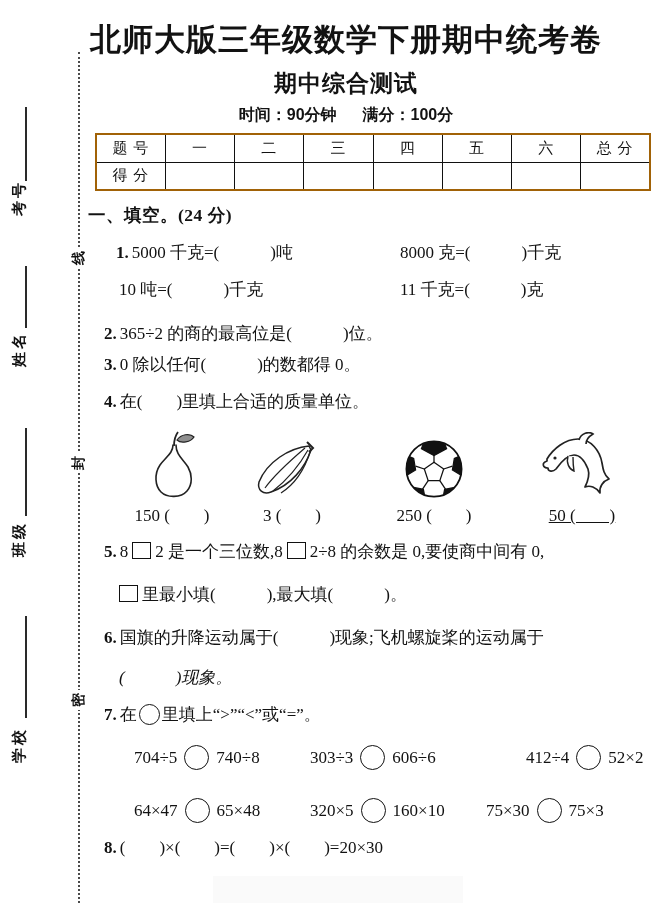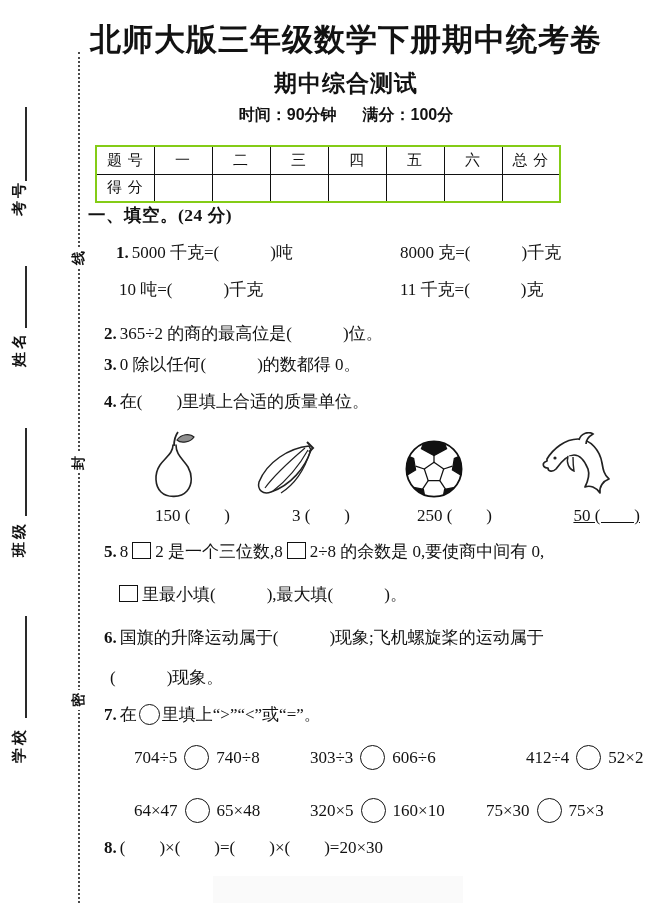--- a/index.html
+++ b/index.html
@@ -34,22 +34,22 @@
     font-size:23px; letter-spacing:1px;
   }
   .info {
     position:absolute; left:70px; top:105px; width:552px; text-align:center;
     font-family:"Liberation Sans","DejaVu Sans",sans-serif; font-weight:700; font-size:16px;
   }
   .info .gap { display:inline-block; width:26px; }
 
   
   .score-table {
-    position:absolute; left:95px; top:133px; width:466px;
-    border-collapse:collapse; table-layout:fixed; border:2px solid #84cc16;margin-top:12px;
+    position:absolute; left:95px; top:133px; width:556px;
+    border-collapse:collapse; table-layout:fixed; border:2px solid #a16207;
   }
   .score-table td {
     border:1.4px solid #111; height:28px; text-align:center;
     font-size:15px; letter-spacing:1px; padding:0;
   }
 
   
   .q { position:absolute; font-size:17px; white-space:nowrap; line-height:24px; }
   .q b { font-weight:700; margin-right:3px; }
   .sec-heading { font-weight:700; font-size:17.5px; letter-spacing:0.5px; }
@@ -58,21 +58,21 @@
     display:inline-block; width:19px; height:17px; border:1.7px solid #111;
     vertical-align:-2px; margin:0 4px; background:#fff;
   }
   .circle {
     display:inline-block; width:25px; height:25px; border:1.7px solid #111;
     border-radius:50%; vertical-align:-7px; margin:0 7px; background:#fff;
   }
   .circle.sm { width:21px; height:21px; vertical-align:-5px; margin:0 2px; }
 
   
-  .figure { position:absolute; top:428px; width:116px; text-align:right; }
+  .figure { position:absolute; top:428px; width:116px; text-align:center; }
   .figure .img-wrap { height:72px; display:flex; align-items:flex-end; justify-content:center; }
   .figure .fig-label { margin-top:4px; font-size:17px; white-space:nowrap; }
 
   .watermark-box { position:absolute; left:213px; top:876px; width:250px; height:27px; background:#fafafa; }
 </style>
 </head>
 <body>
 
 <div class="page">
 
@@ -217,21 +217,21 @@
   <div class="q" style="left:104px;top:540px;">
     <b>5.</b><span>8</span><span class="box"></span><span>2 是一个三位数,8</span><span class="box"></span><span>2÷8 的余数是 0,要使商中间有 0,</span>
   </div>
   <div class="q" style="left:119px;top:583px;">
     <span class="box" style="margin-left:0;"></span><span>里最小填(　　　),最大填(　　　)。</span>
   </div>
 
   <div class="q" style="left:104px;top:626px;">
     <b>6.</b><span>国旗的升降运动属于(　　　)现象;飞机螺旋桨的运动属于</span>
   </div>
-  <div class="q" style="left:110px;top:666px;">
+  <div class="q" style="left:119px;top:666px;font-style:italic;">
     <span>(　　　)现象。</span>
   </div>
 
   <div class="q" style="left:104px;top:703px;">
     <b>7.</b><span>在</span><span class="circle sm"></span><span>里填上“&gt;”“&lt;”或“=”。</span>
   </div>
 
   <div class="q" style="left:134px;top:745px;">
     <span>704÷5</span><span class="circle"></span><span>740÷8</span>
   </div>

